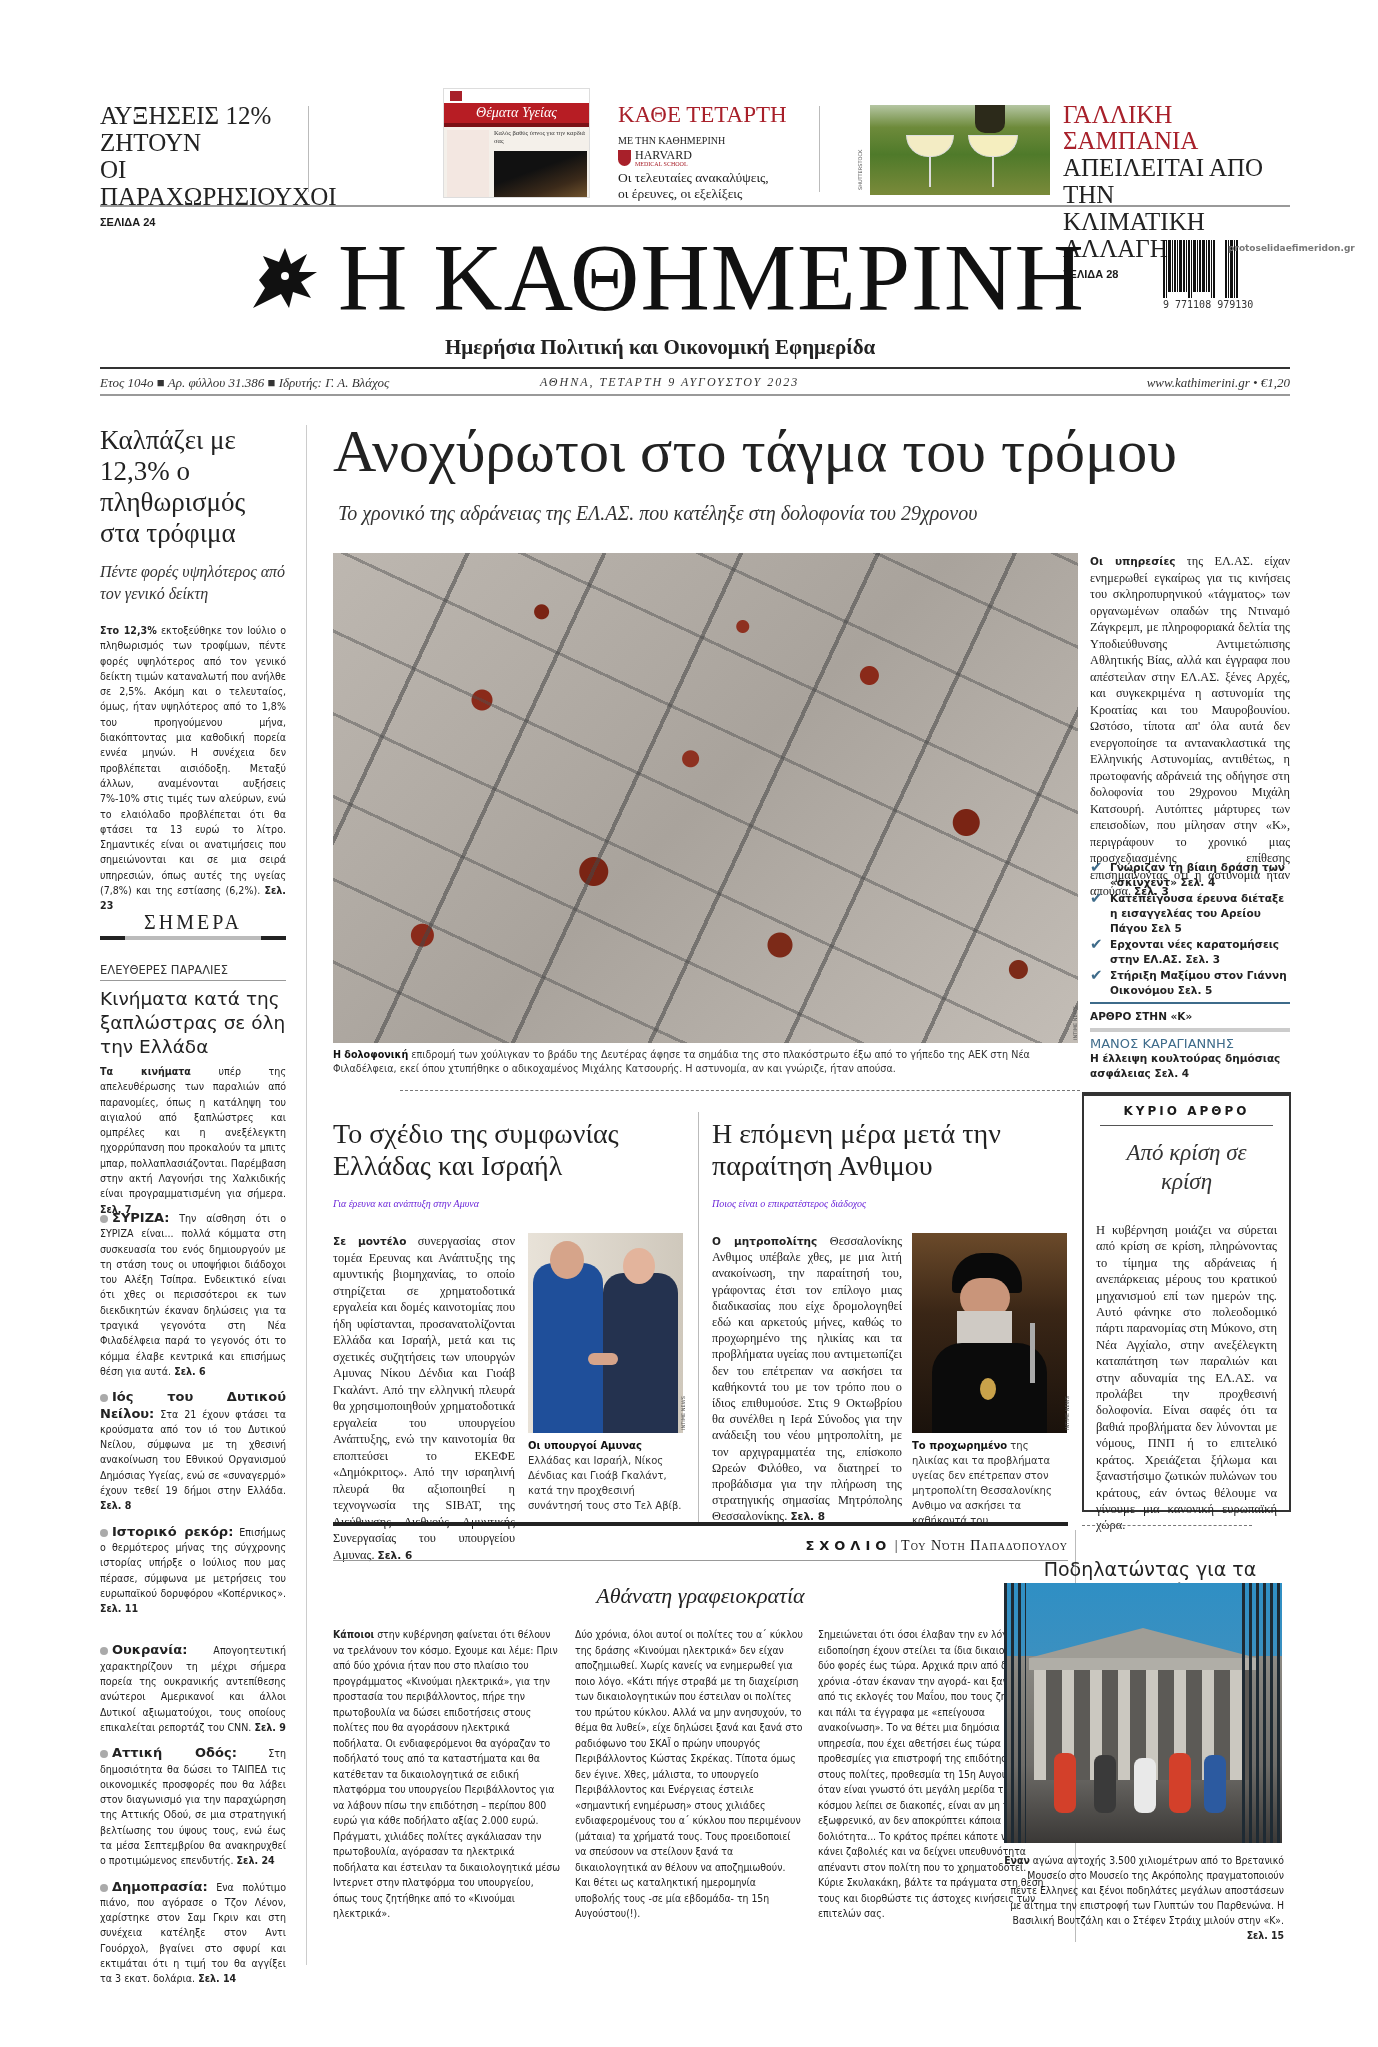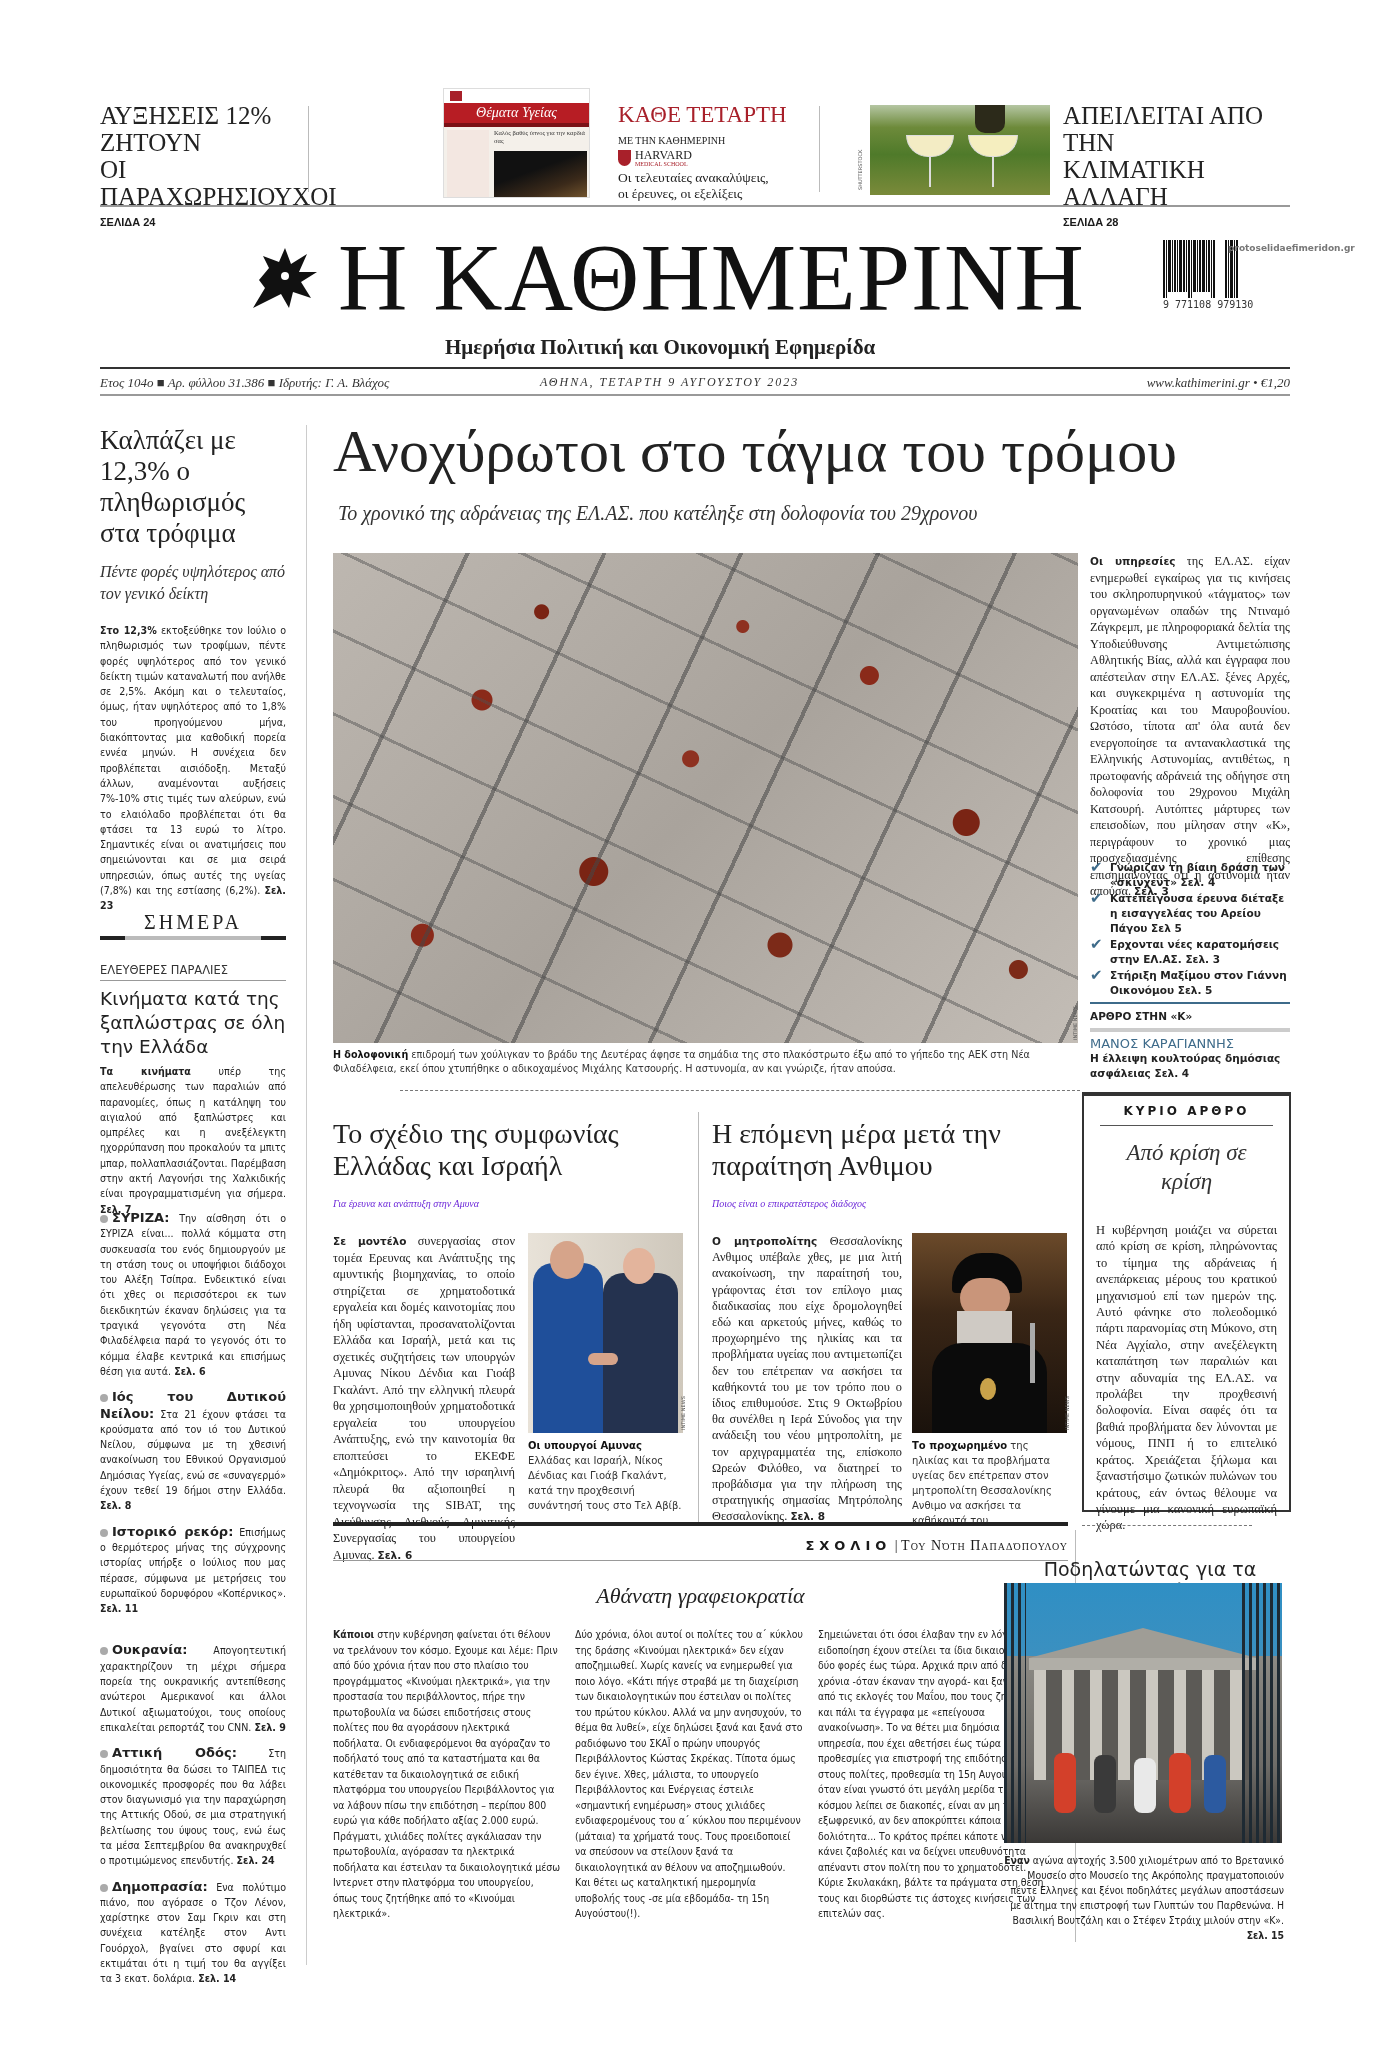--- a/index.html
+++ b/index.html
@@ -76,20 +76,21 @@
 
 <div class="abs photo" style="left:870px;top:105px;width:180px;height:90px;background:linear-gradient(180deg,#b5c6a3 0%,#6d8a3a 25%,#4f7a2a 55%,#7a8a3a 100%)">
   <div style="position:absolute;left:36px;top:30px;width:48px;height:22px;border-radius:0 0 24px 24px;background:#f3ecc4;border:1px solid #ddd"></div>
   <div style="position:absolute;left:98px;top:30px;width:50px;height:22px;border-radius:0 0 24px 24px;background:#f5eebf;border:1px solid #ddd"></div>
   <div style="position:absolute;left:59px;top:52px;width:2px;height:30px;background:#ddd"></div>
   <div style="position:absolute;left:122px;top:52px;width:2px;height:30px;background:#ddd"></div>
   <div style="position:absolute;left:105px;top:0;width:30px;height:28px;background:#2c2a1a;border-radius:0 0 10px 10px"></div>
 </div>
 <div class="abs" style="left:857px;top:190px;transform:rotate(-90deg);transform-origin:0 0;font-size:5px;color:#555">SHUTTERSTOCK</div>
 <div class="abs" style="left:1063px;top:102px;width:230px">
+  <div class="teaser-red">ΓΑΛΛΙΚΗ ΣΑΜΠΑΝΙΑ</div>
   <div class="teaser-black">ΑΠΕΙΛΕΙΤΑΙ ΑΠΟ ΤΗΝ</div>
   <div class="teaser-black">ΚΛΙΜΑΤΙΚΗ ΑΛΛΑΓΗ</div>
   <div class="teaser-page">ΣΕΛΙΔΑ 28</div>
 </div>
 <div class="abs hrule" style="left:100px;top:205px;width:1190px;height:2px;background:#999"></div>
 
 <div class="abs" style="left:245px;top:238px;width:80px;height:80px">
   <svg width="80" height="80" viewBox="0 0 80 80">
       <path d="M8 70 L20 50 L14 42 L24 30 L18 18 L34 24 L40 10 L46 26 L62 16 L54 34 L72 34 L56 44 L66 60 L48 54 L44 70 L36 56 Z" fill="#111"></path>
       <circle cx="40" cy="38" r="4" fill="#fff"></circle>

